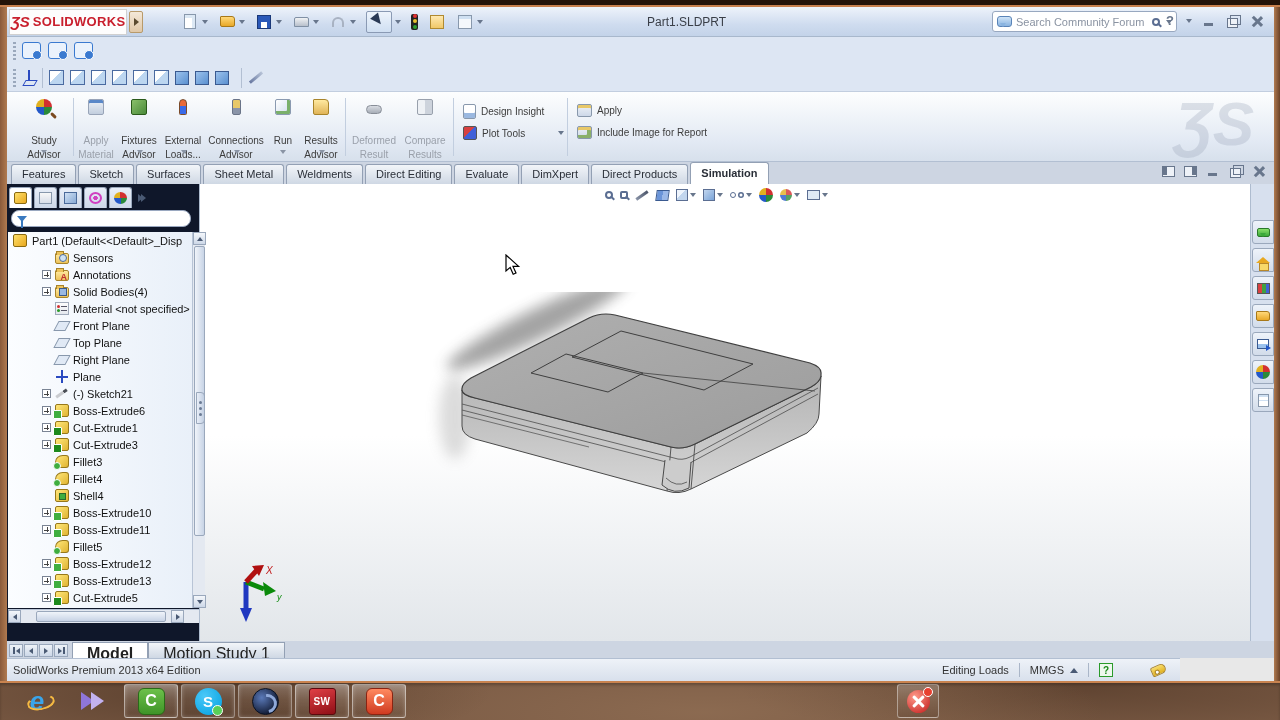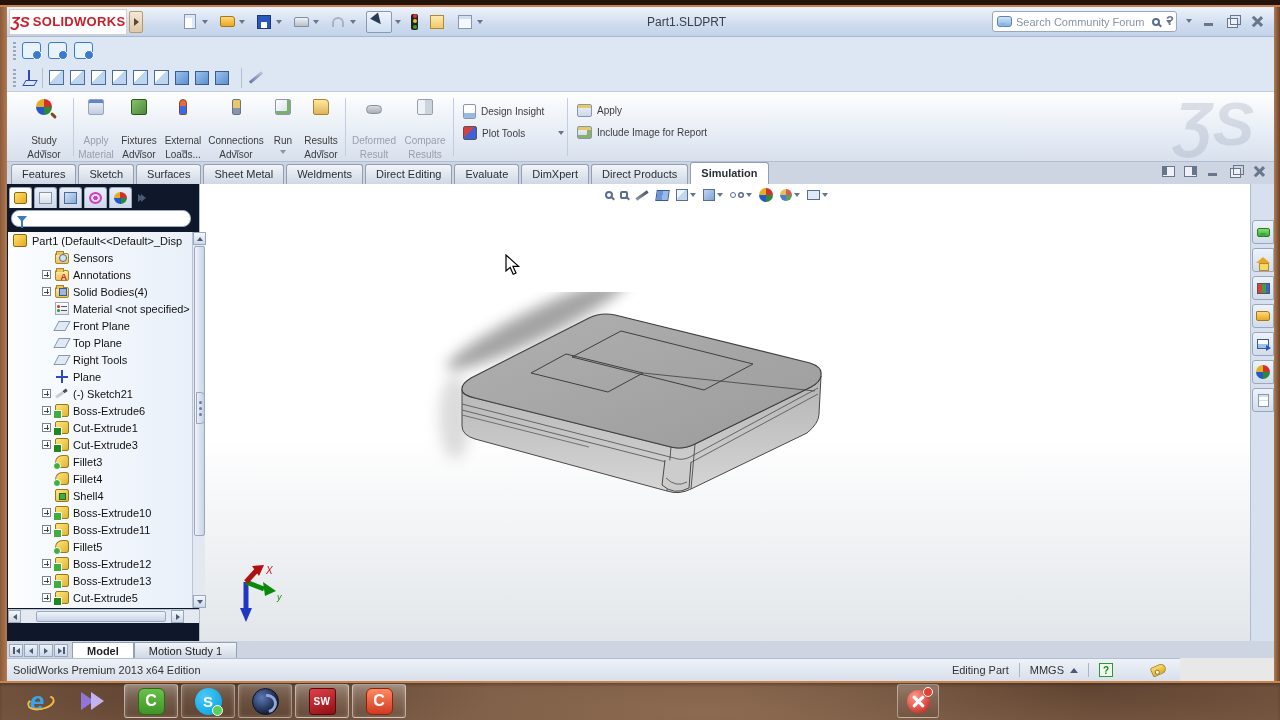--- a/index.html
+++ b/index.html
@@ -163,21 +163,21 @@
 .tp-props{width:11px;height:13px;background:#fff;border:1px solid #8898ac;box-shadow:inset 0 2px 0 #cfe0f2,inset 0 5px 0 #fff,inset 0 6px 0 #cfe0f2}
 
 .triad{position:absolute;left:30px;top:380px}
 
 .cursor{position:absolute;left:305px;top:70px}
 
 .docktabs{left:7px;top:641px;width:1267px;height:17px;background:#cdd5e2;display:flex;align-items:flex-end}
 .nav4{display:flex;gap:1px;margin:0 4px 1px 2px}
 .nb{width:14px;height:13px;background:linear-gradient(#eef2f8,#cdd8e8);border:1px solid #9aa8bc;display:flex;align-items:center;justify-content:center;gap:1px}
 .bar{width:2px;height:7px;background:#4a5a74}
-.mtab{height:16px;padding:2px 14px 0;font-size:11px;border:1px solid #93a0b4;border-bottom:none;background:linear-gradient(#f2f5f9,#cfd8e4);color:#222}
+.mtab{height:16px;padding:2px 14px 0;font-size:16px;border:1px solid #93a0b4;border-bottom:none;background:linear-gradient(#f2f5f9,#cfd8e4);color:#222}
 .mtab.active{background:#fff;font-weight:bold}
 
 .statusbar{left:7px;top:658px;width:1173px;height:23px;background:linear-gradient(#eef2f8,#d8e0ec);border-top:1px solid #b2bfd2;display:flex;align-items:center;font-size:11px;color:#333}
 .ssep{width:1px;height:14px;background:#aab6c8;margin:0 10px}
 .qhelp{width:14px;height:14px;border:1px solid #2a9a2a;background:#eef8ee;color:#1a8a1a;font-weight:bold;font-size:10px;display:flex;align-items:center;justify-content:center}
 .tag{width:15px;height:10px;background:linear-gradient(#f8dc6a,#e0b020);border:1px solid #a8822a;border-radius:2px 5px 5px 2px;transform:rotate(-24deg);position:relative}
 .tag::after{content:'';position:absolute;left:2px;top:3px;width:3px;height:3px;border-radius:50%;background:#fff;border:1px solid #a8822a}
 .up-car{width:0;height:0;border-left:4px solid transparent;border-right:4px solid transparent;border-bottom:5px solid #4a5a74;margin-left:6px}
 
 .taskbar{left:0;top:681px;width:1280px;height:39px;background:#7a5a44;background-image:radial-gradient(ellipse 300px 60px at 15% 30%,rgba(60,38,24,.45),transparent),radial-gradient(ellipse 400px 70px at 55% 80%,rgba(172,136,104,.35),transparent),radial-gradient(ellipse 350px 50px at 85% 20%,rgba(60,38,24,.4),transparent);box-shadow:inset 0 2px 0 #c9834f,inset 0 4px 3px rgba(0,0,0,.25)}
@@ -563,21 +563,21 @@
             <span>Front Plane</span>
           </div>
         <div class="trow">
             <span class="nox"></span>
             <span class="ic ic-plane"></span>
             <span>Top Plane</span>
           </div>
         <div class="trow">
             <span class="nox"></span>
             <span class="ic ic-plane"></span>
-            <span>Right Tools</span>
+            <span>Right Plane</span>
           </div>
         <div class="trow">
             <span class="nox"></span>
             <span class="ic ic-origin"></span>
             <span>Plane</span>
           </div>
         <div class="trow">
             <span class="exp"></span>
             <span class="ic ic-sketch"></span>
             <span>(-) Sketch21</span>
@@ -713,21 +713,21 @@
           <span class="tr2"></span>
           <span class="bar"></span>
         </span>
     </div>
     <div class="mtab active">Model</div>
     <div class="mtab">Motion Study 1</div>
   </div>
 
   <div class="abs statusbar">
     <span style="margin-left:6px">SolidWorks Premium 2013 x64 Edition</span>
-    <span style="margin-left:auto">Editing Part</span>
+    <span style="margin-left:auto">Editing Loads</span>
     <span class="ssep"></span>
     <span>MMGS</span>
     <span class="up-car"></span>
     <span class="ssep"></span>
     <span class="qhelp">?</span>
     <span style="width:38px"></span>
     <span class="tag"></span>
     <span style="width:14px"></span>
   </div>
 

